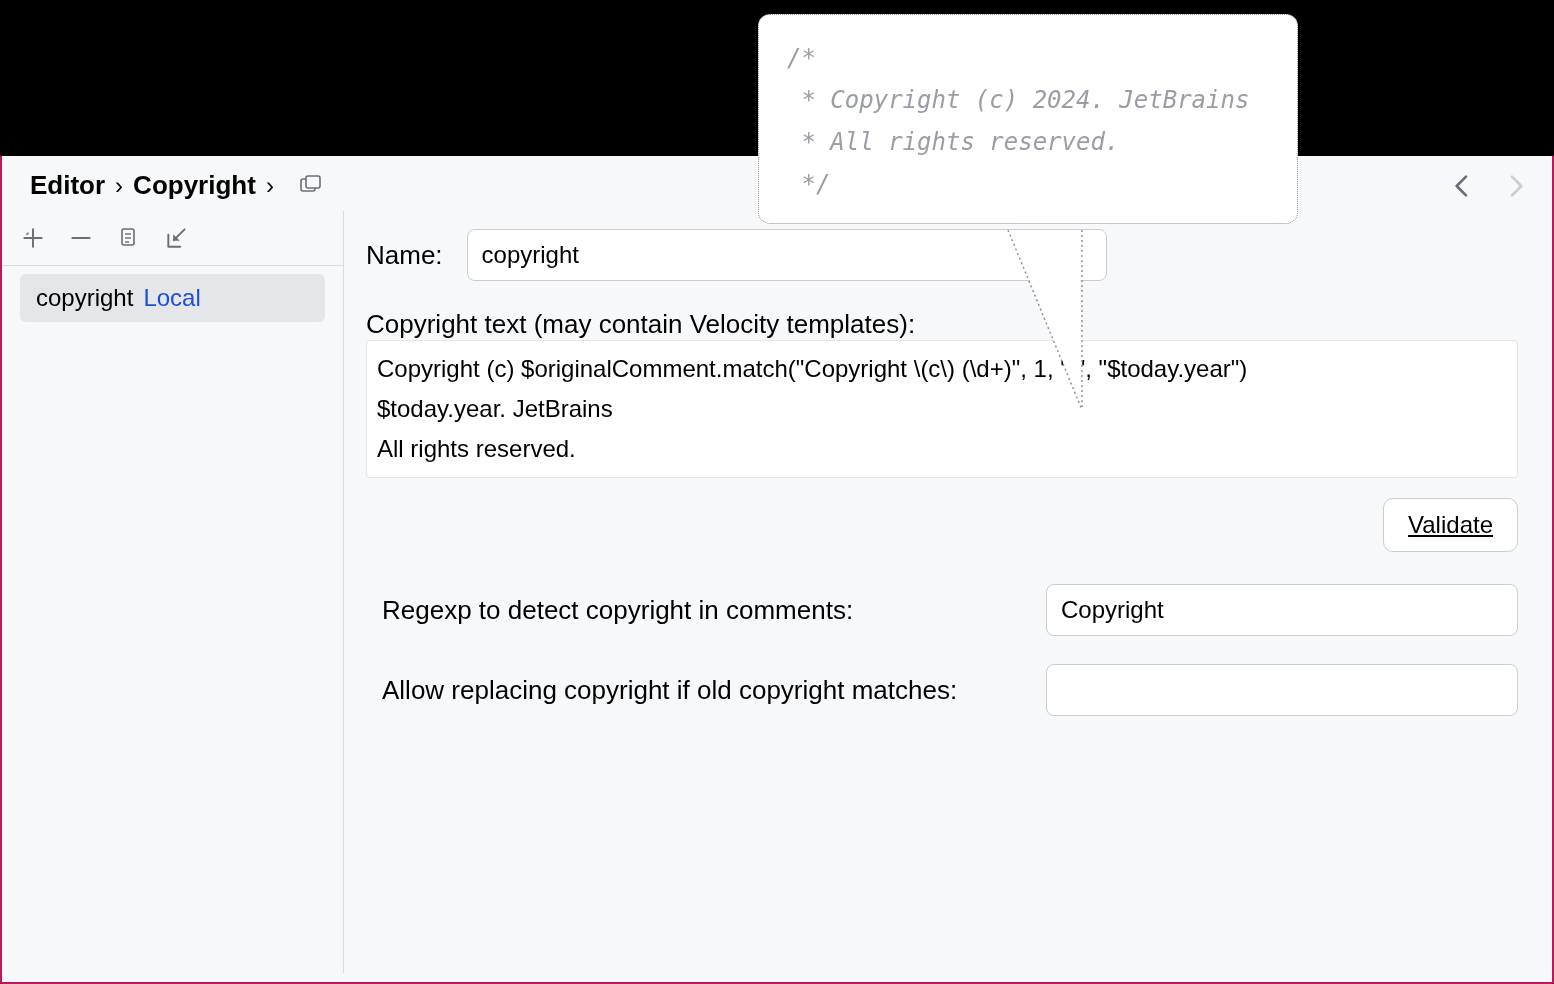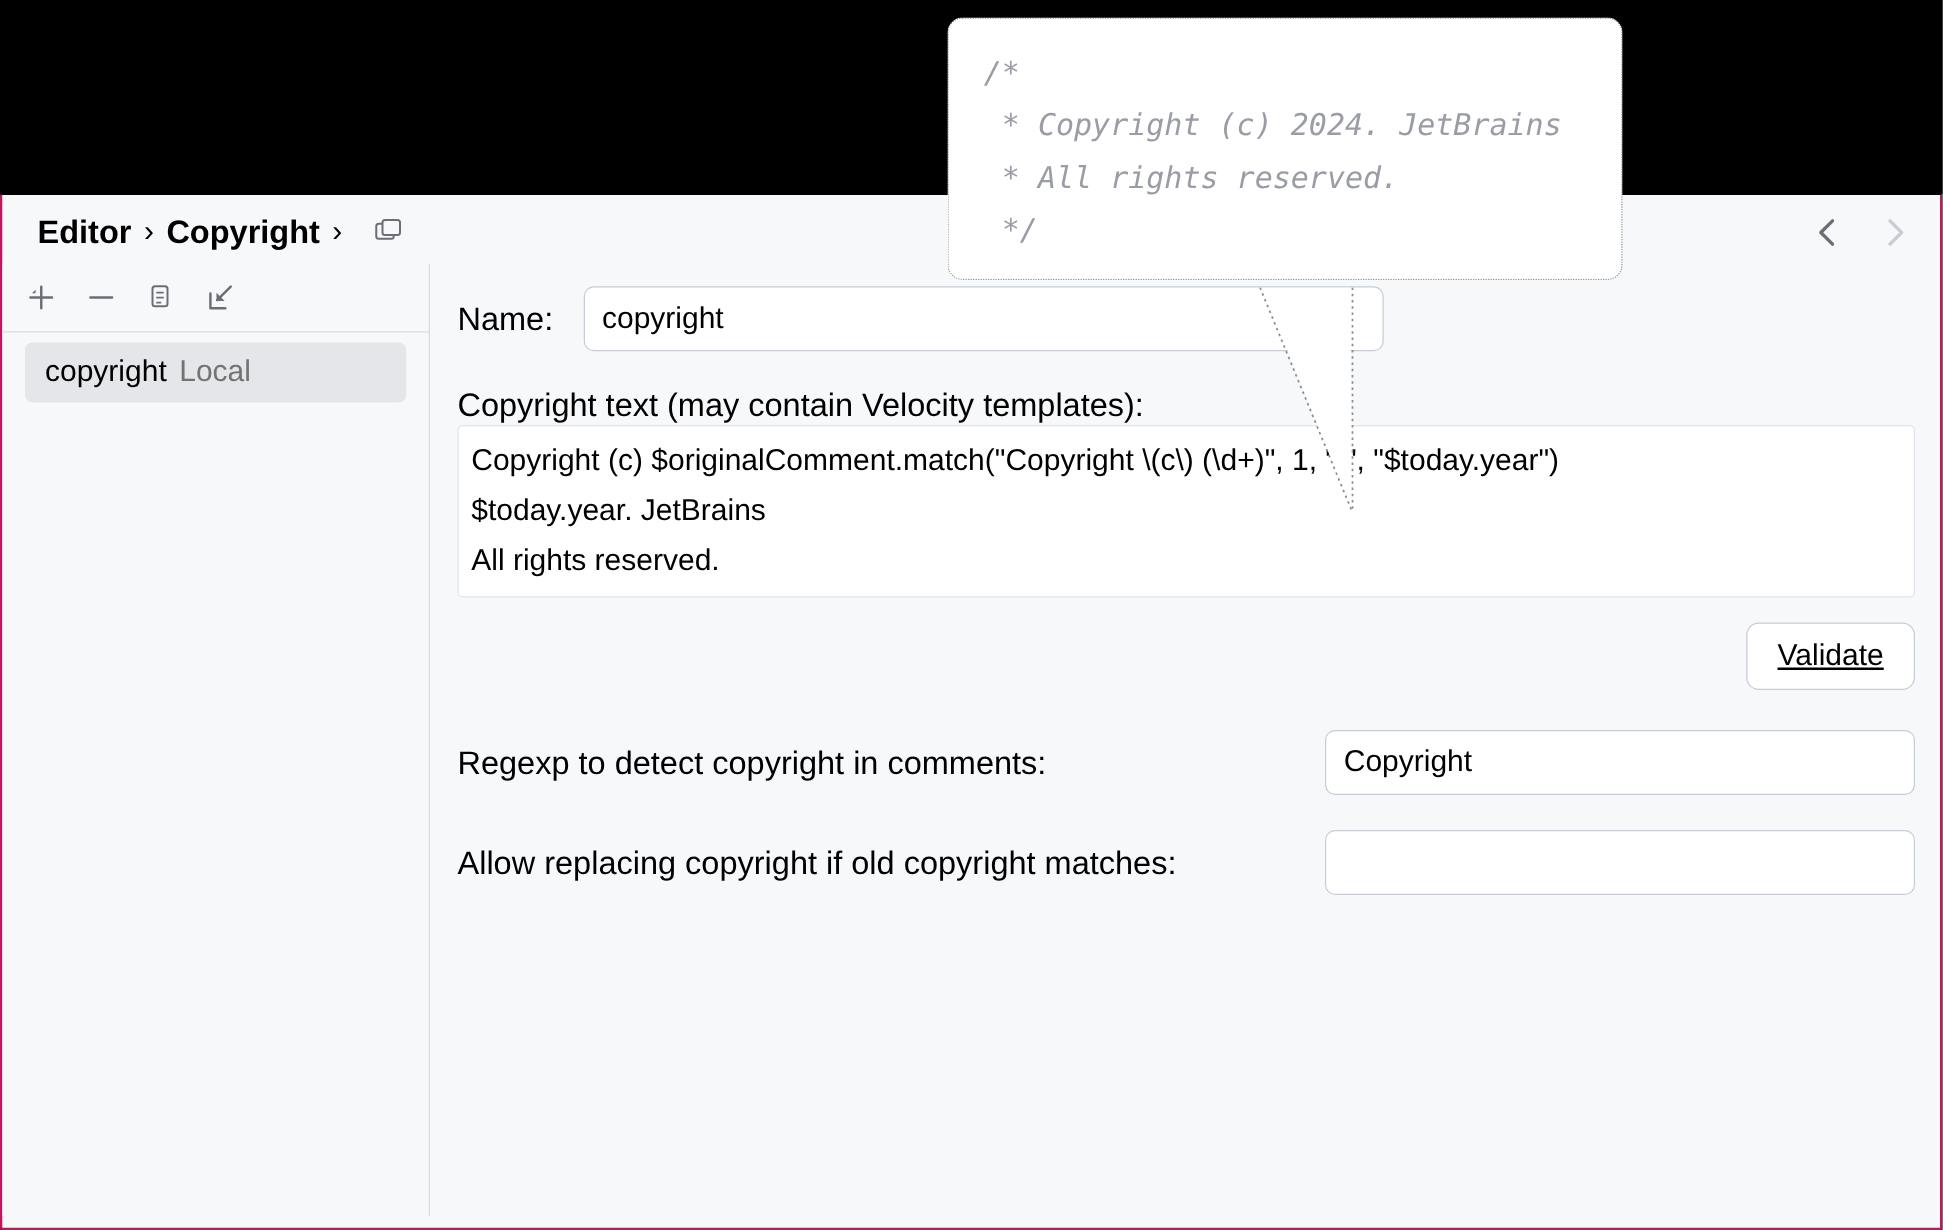--- a/index.html
+++ b/index.html
@@ -36,24 +36,24 @@
     display: flex; align-items: center; gap: 14px; padding: 10px 14px;
     border-bottom: 1px solid #d9dbe0;
   }
   .sb-toolbar .tbtn { width: 34px; height: 34px; display: flex; align-items: center; justify-content: center; color: #6b6e76; cursor: pointer; }
   .sb-list { padding: 8px 18px; }
   .sb-item {
     display: flex; align-items: baseline; gap: 10px;
     background: #e4e6ea; border-radius: 6px; padding: 10px 16px;
     font-size: 24px; color: #000; cursor: pointer;
   }
-  .sb-item .tag { color: #737373; font-size: 24px; }
+  .sb-item .tag { color: #1d4ed8; font-size: 24px; }
 
   .content {
-    flex: 1; padding: 18px 20px 18px 22px; position: relative;
+    flex: 1; padding: 18px 34px 18px 22px; position: relative;
     background: #f7f8fa; font-size: 24px; color: #000;
   }
 
   .row { display: flex; align-items: center; margin-bottom: 28px; }
   .lbl { font-size: 26px; }
   .name-input {
     flex: 0 0 640px; margin-left: 24px; height: 52px; border: 1px solid #c8ccd4;
     border-radius: 8px; background: #fff; font-size: 24px; padding: 0 14px;
   }
   .share-wrap { margin-left: auto; display: flex; align-items: center; gap: 14px; }
@@ -69,21 +69,21 @@
     min-height: 118px; white-space: pre-wrap;
   }
 
   .validate-row { display: flex; justify-content: flex-end; margin-top: 20px; margin-bottom: 32px; text-decoration: underline; }
   .btn {
     background: #fff; border: 1px solid #c8ccd4; border-radius: 10px;
     padding: 12px 24px; font-size: 24px; cursor: pointer;
   }
 
   .form-row { display: flex; align-items: center; margin-bottom: 28px; }
-  .form-row .flabel { flex: 1; font-size: 26px; }
+  .form-row .flabel { flex: 1; font-size: 26px; margin-left: 16px; }
   .form-row input.fld {
     width: 472px; height: 52px; border: 1px solid #c8ccd4; border-radius: 8px;
     background: #fff; font-size: 24px; padding: 0 14px;
   }
 
   
   .balloon {
     position: absolute; left: 758px; top: 14px; width: 540px;
     background: #fff; border: 1.4px dotted #8a8d95; border-radius: 12px;
     padding: 22px 28px 18px 28px;

